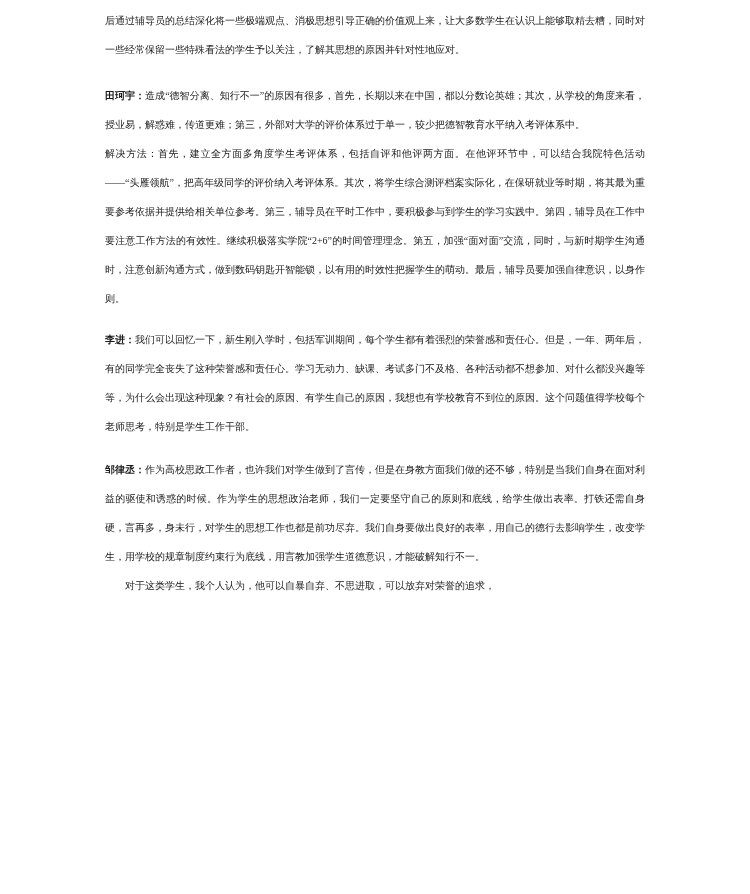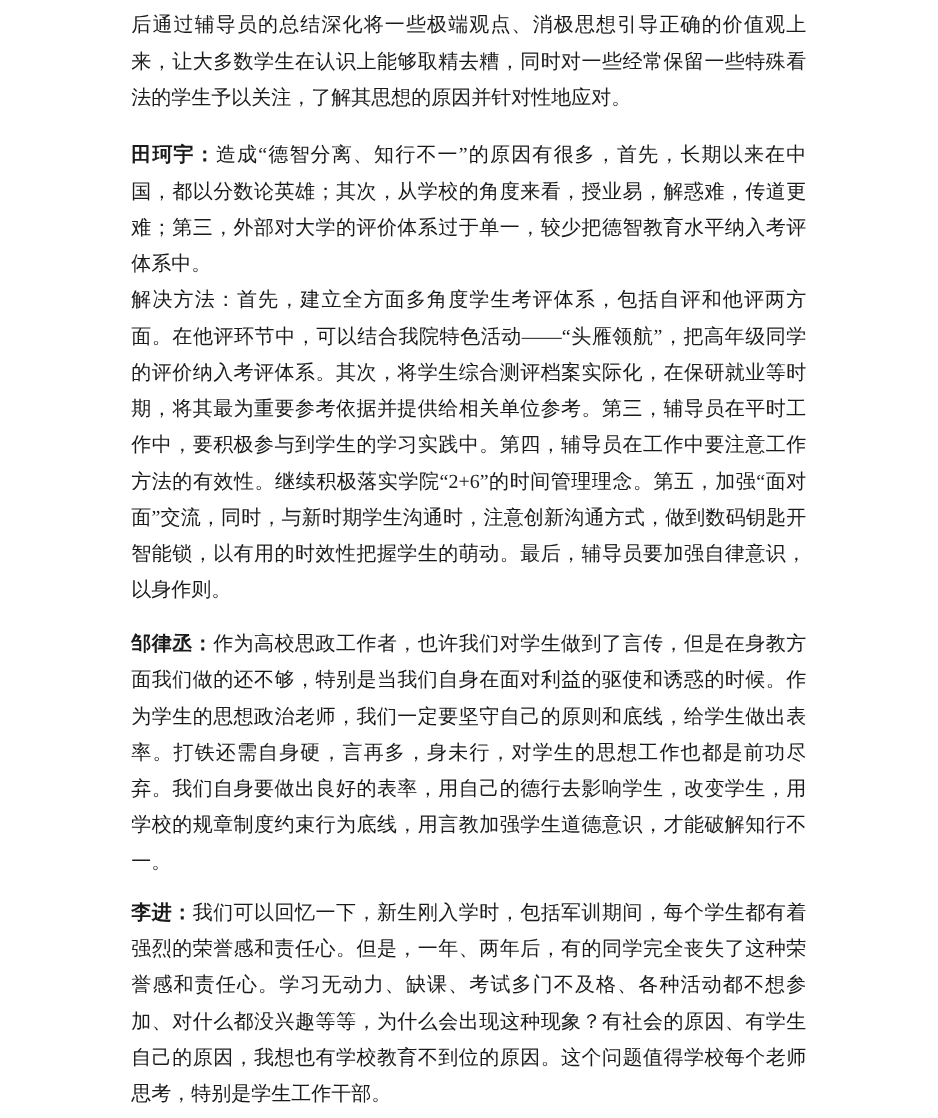--- a/index.html
+++ b/index.html
@@ -12,21 +12,21 @@
     height: 894px;
     overflow: hidden;
   }
   .page {
     box-sizing: border-box;
     width: 750px;
     height: 894px;
     padding: 6px 105px 0 105px;
     background: #ffffff;
     font-family: "Liberation Serif", "DejaVu Serif", serif;
-    font-size: 16px;
+    font-size: 10px;
     line-height: 29px;
     color: #1a1a1a;
     text-align: justify;
     text-justify: inter-character;
   }
   .para {
     margin: 0;
     word-break: break-all;
   }
   .speaker {
@@ -42,19 +42,19 @@
 
 <div class="page">
 
   <p class="para"><span class="speaker"></span><span>后通过辅导员的总结深化将一些极端观点、消极思想引导正确的价值观上来，让大多数学生在认识上能够取精去糟，同时对一些经常保留一些特殊看法的学生予以关注，了解其思想的原因并针对性地应对。</span></p>
 
   <p class="para gap-lg"><span class="speaker">田珂宇：</span><span>造成“德智分离、知行不一”的原因有很多，首先，长期以来在中国，都以分数论英雄；其次，从学校的角度来看，授业易，解惑难，传道更难；第三，外部对大学的评价体系过于单一，较少把德智教育水平纳入考评体系中。</span></p>
 
   <p class="para"><span class="speaker"></span><span>解决方法：首先，建立全方面多角度学生考评体系，包括自评和他评两方面。在他评环节中，可以结合我院特色活动——“头雁领航”，把高年级同学的评价纳入考评体系。其次，将学生综合测评档案实际化，在保研就业等时期，将其最为重要参考依据并提供给相关单位参考。第三，辅导员在平时工作中，要积极参与到学生的学习实践中。第四，辅导员在工作中要注意工作方法的有效性。继续积极落实学院“2+6”的时间管理理念。第五，加强“面对面”交流，同时，与新时期学生沟通时，注意创新沟通方式，做到数码钥匙开智能锁，以有用的时效性把握学生的萌动。最后，辅导员要加强自律意识，以身作则。</span></p>
 
 
+  <p class="para gap-sm"><span class="speaker">李进：</span><span>我们可以回忆一下，新生刚入学时，包括军训期间，每个学生都有着强烈的荣誉感和责任心。但是，一年、两年后，有的同学完全丧失了这种荣誉感和责任心。学习无动力、缺课、考试多门不及格、各种活动都不想参加、对什么都没兴趣等等，为什么会出现这种现象？有社会的原因、有学生自己的原因，我想也有学校教育不到位的原因。这个问题值得学校每个老师思考，特别是学生工作干部。</span></p>
+
   <p class="para gap-md"><span class="speaker">邹律丞：</span><span>作为高校思政工作者，也许我们对学生做到了言传，但是在身教方面我们做的还不够，特别是当我们自身在面对利益的驱使和诱惑的时候。作为学生的思想政治老师，我们一定要坚守自己的原则和底线，给学生做出表率。打铁还需自身硬，言再多，身未行，对学生的思想工作也都是前功尽弃。我们自身要做出良好的表率，用自己的德行去影响学生，改变学生，用学校的规章制度约束行为底线，用言教加强学生道德意识，才能破解知行不一。</span></p>
-
-  <p class="para gap-sm"><span class="speaker">李进：</span><span>我们可以回忆一下，新生刚入学时，包括军训期间，每个学生都有着强烈的荣誉感和责任心。但是，一年、两年后，有的同学完全丧失了这种荣誉感和责任心。学习无动力、缺课、考试多门不及格、各种活动都不想参加、对什么都没兴趣等等，为什么会出现这种现象？有社会的原因、有学生自己的原因，我想也有学校教育不到位的原因。这个问题值得学校每个老师思考，特别是学生工作干部。</span></p>
 
   <p class="para indent"><span class="speaker"></span><span>对于这类学生，我个人认为，他可以自暴自弃、不思进取，可以放弃对荣誉的追求，</span></p>
 
 </div>
 
 </body></html>

